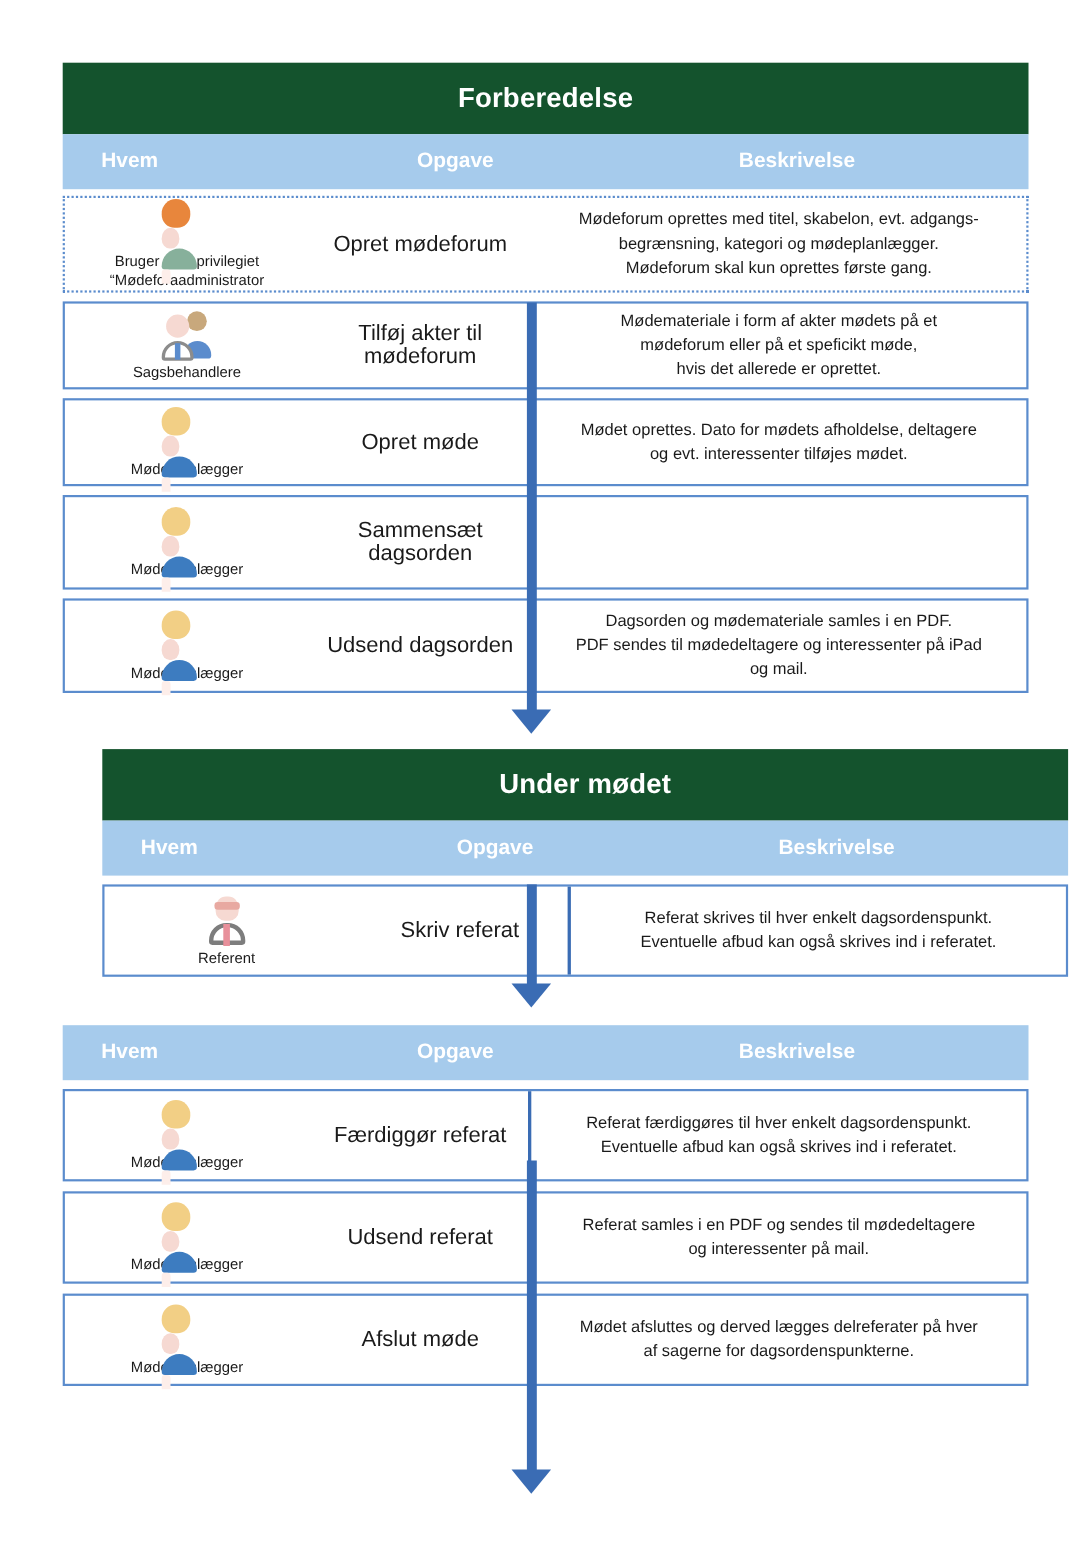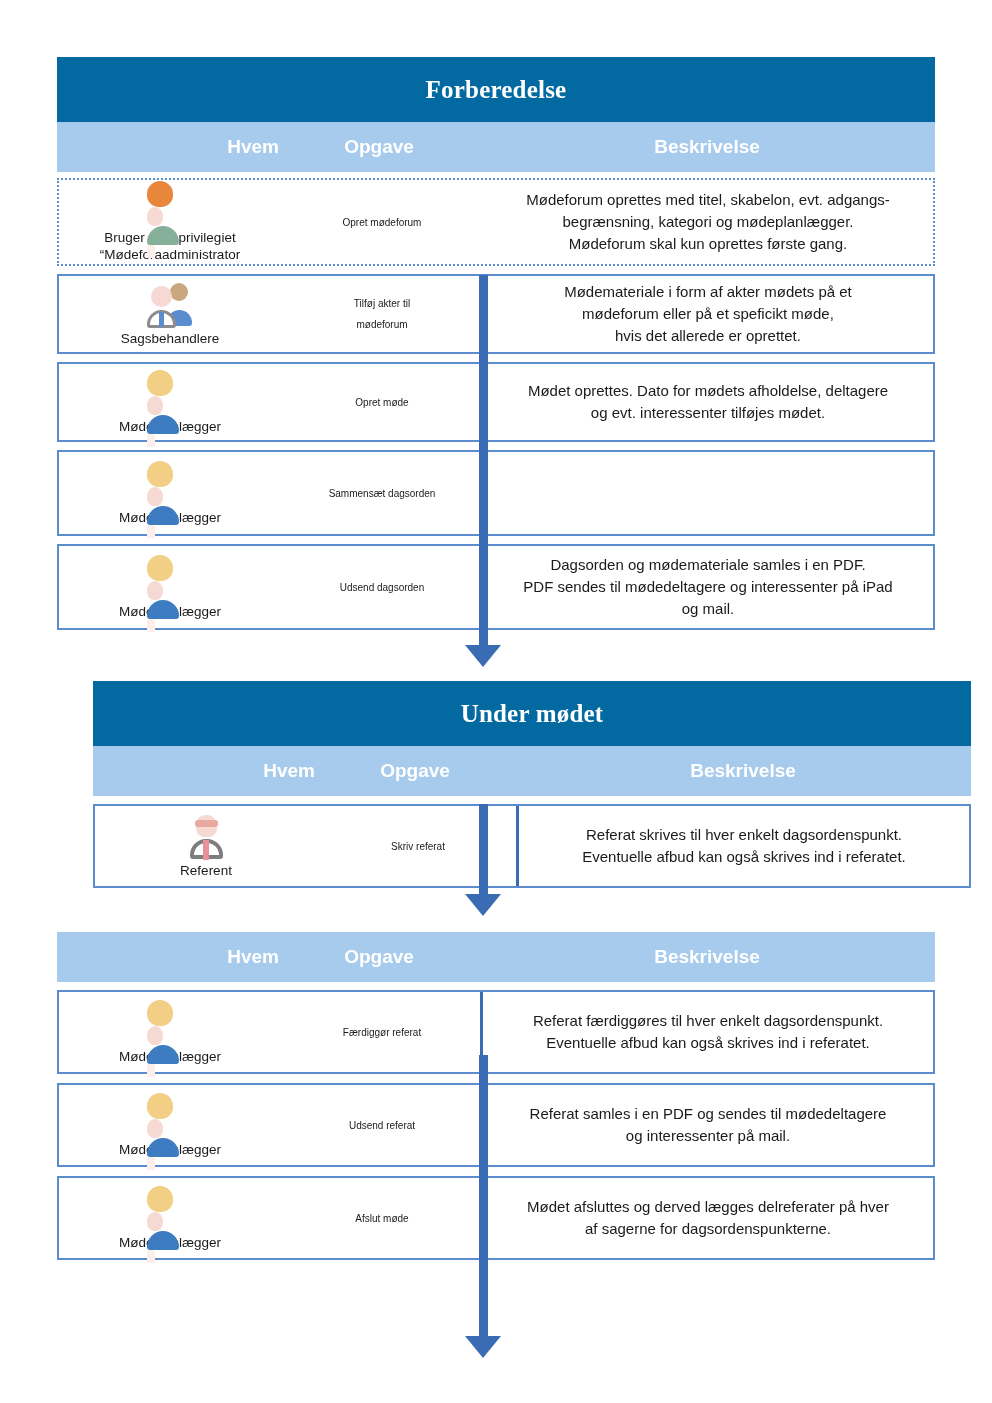--- a/index.html
+++ b/index.html
@@ -23,41 +23,40 @@
   }
 
   
   .section {
     position: absolute;
     left: 57px;
     width: 878px;
   }
 
   .section-title {
-    background: #0369a1;
+    background: #14532d;
     color: #ffffff;
     font-size: 25px;
     font-weight: bold;
     text-align: center;
     line-height: 65px;
     height: 65px;
     letter-spacing: .2px;
-    font-family: Liberation Serif, serif;
   }
 
   .col-head {
     background: #a6cbec;
     height: 50px;
     display: flex;
     align-items: center;
     color: #ffffff;
     font-size: 19px;
     font-weight: bold;
   }
-  .col-head .ch-who    { width: 222px; text-align: right; }
+  .col-head .ch-who    { width: 222px; text-align: left; padding-left: 35px; }
   .col-head .ch-task   { width: 200px; text-align: center; }
   .col-head .ch-desc   { flex: 1;      text-align: center; }
 
   
   .rows { position: relative; }
 
   .row {
     position: relative;
     display: flex;
     border: 2px solid #5b8ccd;
@@ -93,21 +92,21 @@
     margin-top: 2px;
     white-space: pre-line;
   }
   .task-inner {
     width: 202px;
     box-sizing: border-box;
     display: flex;
     align-items: center;
     justify-content: center;
     text-align: center;
-    font-size: 10px;
+    font-size: 20px;
     line-height: 21px;
     padding: 4px 6px;
     white-space: pre-line;
   }
 
   .cell-desc {
     flex: 1;
     box-sizing: border-box;
     display: flex;
     align-items: center;

